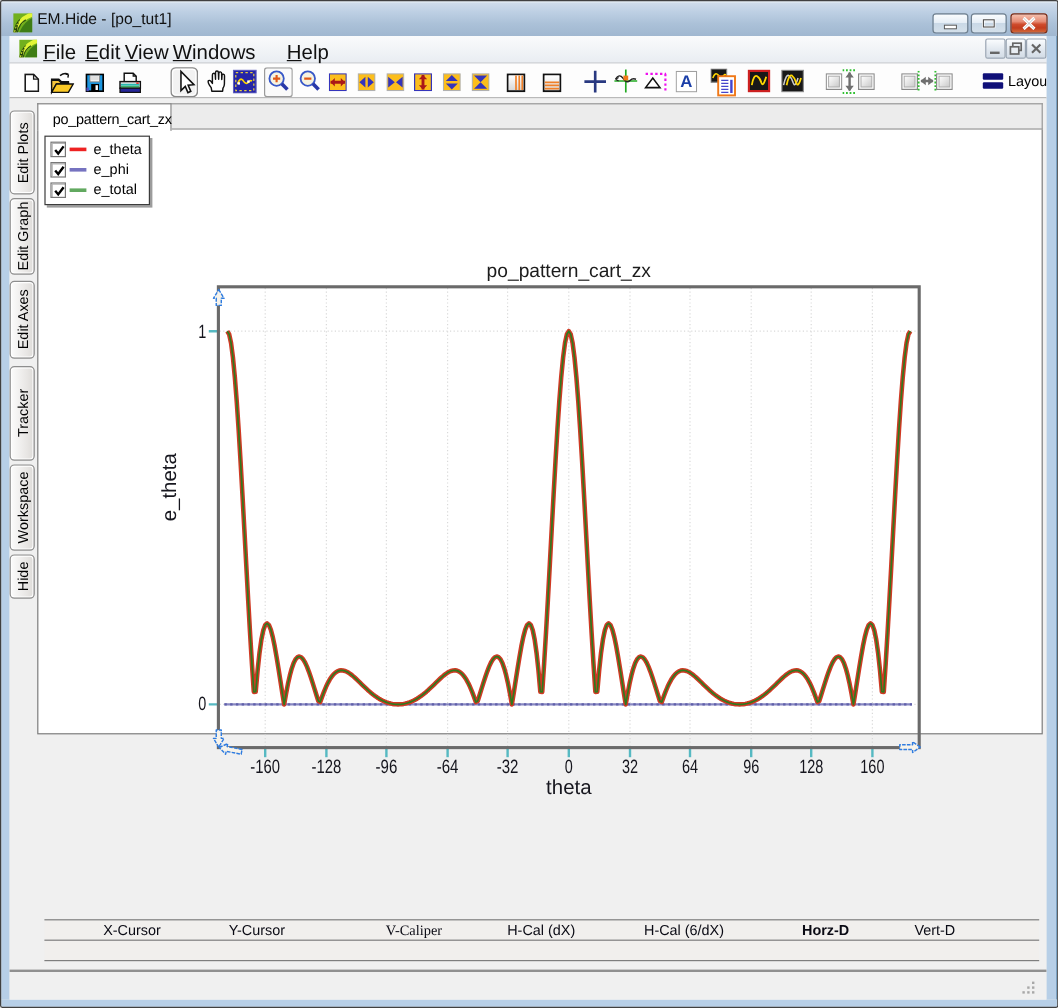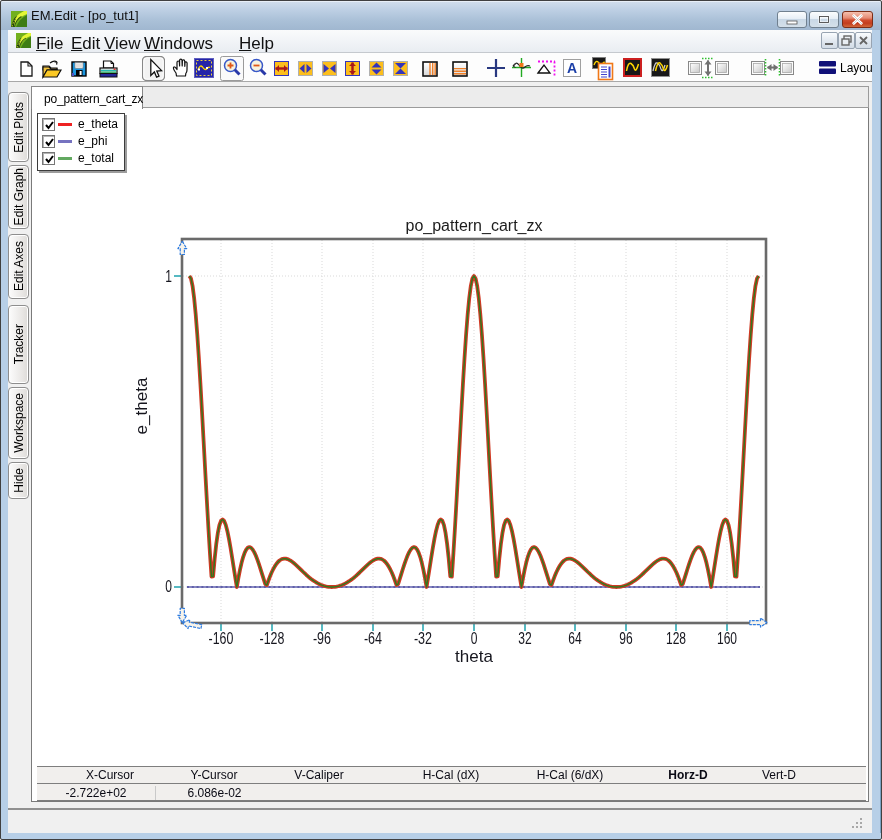--- a/index.html
+++ b/index.html
@@ -19,21 +19,21 @@
 
 .mdib{top:2px;width:17px;height:17px;border:1px solid #98a4b2;border-radius:2px;background:linear-gradient(#fafcfe,#dfe6ee 60%,#d3dce6);}
 
 #toolbar{left:8px;top:53px;width:864px;height:29px;background:#fdfdfd;border-bottom:1px solid #a8a8a8;overflow:hidden;}
 #toolbar svg{position:absolute;}
 
 #client{left:8px;top:82px;width:864px;height:726px;background:#f0f0f0;}
 .vtab{position:absolute;left:0px;width:21px;background:linear-gradient(to right,#fcfcfc,#e8e6e4 70%,#dddbd8);border:1px solid #8e8e8e;border-radius:4px;box-shadow:inset 0 0 0 1px #fff;}
 .vtab{display:flex;align-items:center;justify-content:center;}
 .vtab span{writing-mode:vertical-rl;transform:rotate(180deg);font-size:12px;color:#000;white-space:nowrap;}
-#child{position:absolute;left:23px;top:4px;width:838px;height:716px;background:#fff;border:1px solid #7a7a7a;}
+#child{position:absolute;left:23px;top:4px;width:838px;height:526px;background:#fff;border:1px solid #7a7a7a;}
 #tabrest{position:absolute;left:111px;top:-1px;right:-1px;height:22px;background:#ececec;border:1px solid #9b9b9b;border-left:none;}
 #tab1{position:absolute;left:-1px;top:-1px;width:112px;height:23px;background:#fff;border:1px solid #868686;border-bottom:none;font-size:12px;padding:5px 0 0 12px;z-index:2;letter-spacing:-0.2px;}
 
 #legend{position:absolute;left:5px;top:26px;width:88px;height:58px;background:#fff;border:1px solid #3c3c3c;box-shadow:2px 2px 0 #9c9c9c;z-index:3;font-size:12px;}
 .lrow{position:absolute;left:4px;height:13px;}
 .cb{position:absolute;left:0;top:0;width:13px;height:13px;background:#fff;border:1px solid #777;box-shadow:inset 1px 1px 0 #b4b4b4;}
 .cb svg{position:absolute;left:0px;top:0px;}
 .lline{position:absolute;left:16px;top:5px;width:14px;height:3px;}
 .ltxt{position:absolute;left:36px;top:-1px;color:#000;}
 
@@ -50,21 +50,21 @@
 </style></head><body>
 <div class="abs" id="titlebar">
  <svg class="abs" style="left:10px;top:10px" width="16" height="16" viewBox="0 0 16 16">
   <rect width="16" height="16" fill="#72b01e"></rect>
   <path d="M5 16 Q9 7 16 4 L16 16 Z" fill="#3e7d14"></path>
   <path d="M0 16 Q2 5 13 0 L16 0 L16 3 Q7 6 3 16 Z" fill="#e2f636"></path>
   <path d="M0 16 Q1.5 8 6 4.5 Q3.5 10 2.8 16 Z" fill="#1e400c"></path>
   <path d="M1.2 15.5 Q2.5 8.5 7.5 4.5" stroke="#d8ee30" stroke-width="0.9" fill="none" stroke-dasharray="1.6 1.2"></path>
   <path d="M3.4 16 Q5 8.5 10.5 5.5" stroke="#2a5410" stroke-width="1.1" fill="none"></path>
    </svg>
- <span class="abs" style="left:30px;top:7px;font-size:13px;color:#101010;">EM.Edit - [po_tut1]</span>
+ <span class="abs" style="left:30px;top:7px;font-size:13px;color:#101010;">EM.Hide - [po_tut1]</span>
  <div class="abs tbtn" style="left:776px;width:30px;">
   <svg width="28" height="15">
         <rect x="9" y="9" width="10" height="3" fill="#fff" stroke="#555" stroke-width="0.8"></rect>
       </svg>
     </div>
  <div class="abs tbtn" style="left:808px;width:30px;">
   <svg width="28" height="15">
         <rect x="9.5" y="4.5" width="9" height="6" fill="none" stroke="#fff" stroke-width="2"></rect>
         <rect x="9.5" y="4.5" width="9" height="6" fill="none" stroke="#4a4a4a" stroke-width="0.9"></rect>
       </svg>
@@ -403,34 +403,25 @@
    <path d="M150.3 132.3 L154.7 139.6 L152.4 139.6 L152.4 145.5 L148.2 145.5 L148.2 139.6 L145.9 139.6 Z"></path>
    <path d="M150.3 513.6 L145.9 506.3 L148.2 506.3 L148.2 499.3 L152.4 499.3 L152.4 506.3 L154.7 506.3 Z"></path>
    <path d="M0 0 L6.3 -4.5 L6.3 -2 L19 -2 L19 2 L6.3 2 L6.3 4.5 Z" transform="translate(150.7,513.9) rotate(11)"></path>
    <path d="M0 0 L-6.3 -4.5 L-6.3 -2 L-17 -2 L-17 2 L-6.3 2 L-6.3 4.5 Z" transform="translate(734.8,513.6)"></path>
   </g>
  </svg>
  <div id="btable">
   <div class="hrow">
           <span class="hc" style="left:0px;width:118px;padding-left:28px;">X-Cursor</span>
           <span class="hc" style="left:118px;width:118px;">Y-Cursor</span>
-          <span class="hc" style="left:223px;width:118px;">V-Caliper</span>
+          <span class="hc" style="left:249px;width:118px;font-family:Liberation Serif, serif;">V-Caliper</span>
           <span class="hc" style="left:355px;width:118px;">H-Cal (dX)</span>
           <span class="hc" style="left:474px;width:118px;">H-Cal (6/dX)</span>
           <span class="hc" style="left:592px;width:118px;font-weight:bold;">Horz-D</span>
           <span class="hc" style="left:683px;width:118px;">Vert-D</span>
-        </div>
-  <div class="vrow">
-          <span class="vc" style="left:0px;width:118px;border-left:none;">-2.722e+02</span>
-          <span class="vc" style="left:118px;width:118px;">6.086e-02</span>
-          <span class="vc" style="left:237px;width:118px;"></span>
-          <span class="vc" style="left:355px;width:118px;"></span>
-          <span class="vc" style="left:474px;width:118px;"></span>
-          <span class="vc" style="left:592px;width:118px;"></span>
-          <span class="vc" style="left:711px;width:118px;"></span>
         </div>
  </div>
 </div>
 </div>
 <div class="abs" id="statusbar">
  <svg class="abs" style="right:8px;bottom:3px" width="14" height="14">
   <g fill="#a8a8a8">
         <rect x="10" y="10" width="2" height="2"></rect>
         <rect x="6" y="10" width="2" height="2"></rect>
         <rect x="2" y="10" width="2" height="2"></rect>

